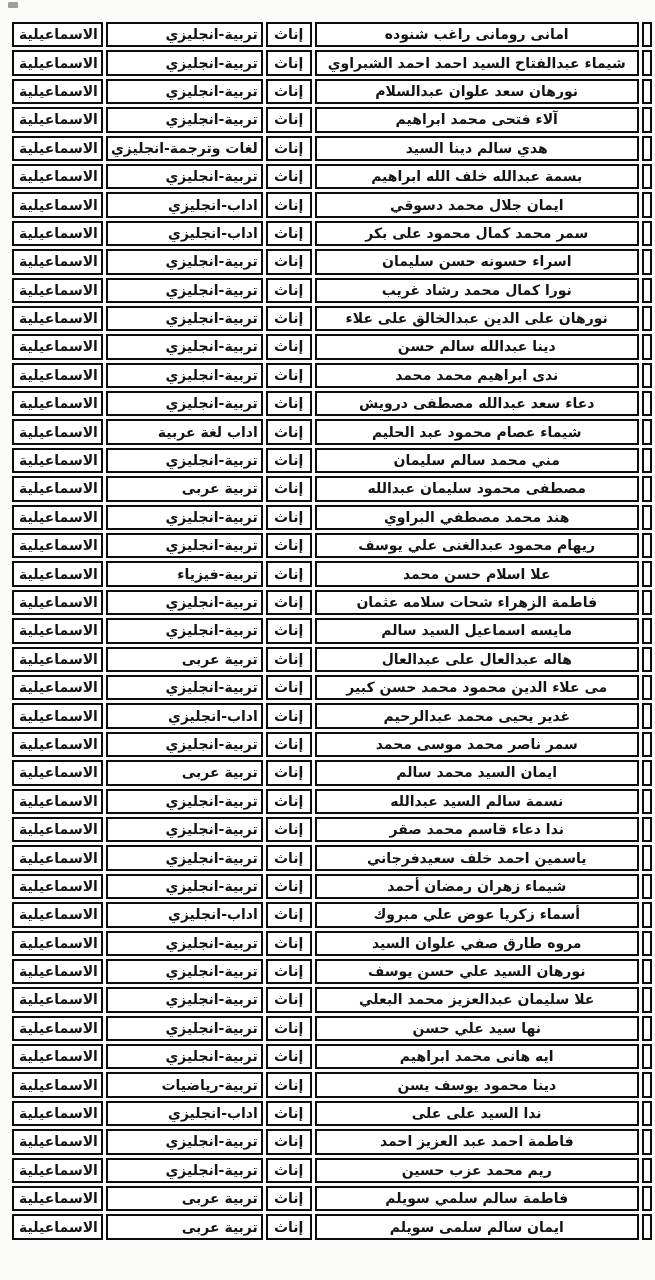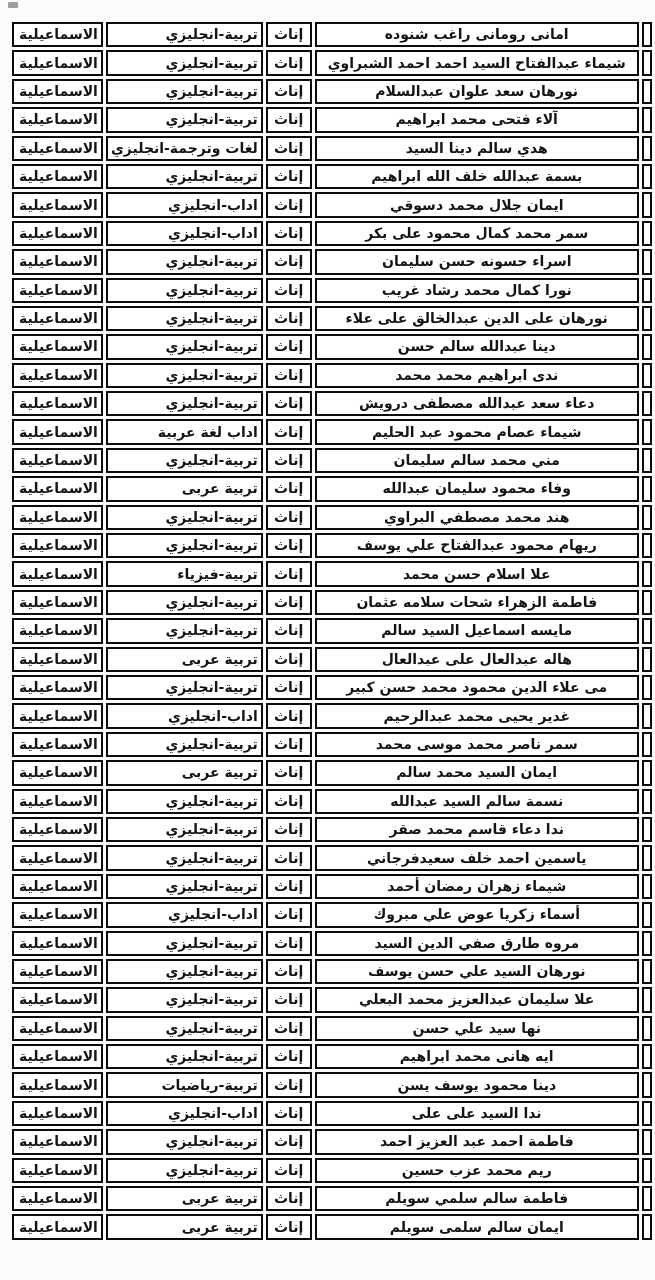--- a/index.html
+++ b/index.html
@@ -171,35 +171,35 @@
           <td class="col-gov">الاسماعيلية</td>
           <td class="col-spec">تربية-انجليزي</td>
           <td class="col-sex">إناث</td>
           <td class="col-name">مني محمد سالم سليمان</td>
           <td class="col-ser"></td>
         </tr>
         <tr>
           <td class="col-gov">الاسماعيلية</td>
           <td class="col-spec">تربية عربى</td>
           <td class="col-sex">إناث</td>
-          <td class="col-name">وفاء محمود سليمان عبدالله</td>
+          <td class="col-name">مصطفى محمود سليمان عبدالله</td>
           <td class="col-ser"></td>
         </tr>
         <tr>
           <td class="col-gov">الاسماعيلية</td>
           <td class="col-spec">تربية-انجليزي</td>
           <td class="col-sex">إناث</td>
           <td class="col-name">هند محمد مصطفي البراوي</td>
           <td class="col-ser"></td>
         </tr>
         <tr>
           <td class="col-gov">الاسماعيلية</td>
           <td class="col-spec">تربية-انجليزي</td>
           <td class="col-sex">إناث</td>
-          <td class="col-name">ريهام محمود عبدالفتاح علي يوسف</td>
+          <td class="col-name">ريهام محمود عبدالغنى علي يوسف</td>
           <td class="col-ser"></td>
         </tr>
         <tr>
           <td class="col-gov">الاسماعيلية</td>
           <td class="col-spec">تربية-فيزياء</td>
           <td class="col-sex">إناث</td>
           <td class="col-name">علا اسلام حسن محمد</td>
           <td class="col-ser"></td>
         </tr>
         <tr>
@@ -283,21 +283,21 @@
           <td class="col-gov">الاسماعيلية</td>
           <td class="col-spec">اداب-انجليزي</td>
           <td class="col-sex">إناث</td>
           <td class="col-name">أسماء زكريا عوض علي مبروك</td>
           <td class="col-ser"></td>
         </tr>
         <tr>
           <td class="col-gov">الاسماعيلية</td>
           <td class="col-spec">تربية-انجليزي</td>
           <td class="col-sex">إناث</td>
-          <td class="col-name">مروه طارق صفي الدين السيد</td>
+          <td class="col-name">مروه طارق صفي علوان السيد</td>
           <td class="col-ser"></td>
         </tr>
         <tr>
           <td class="col-gov">الاسماعيلية</td>
           <td class="col-spec">تربية-انجليزي</td>
           <td class="col-sex">إناث</td>
           <td class="col-name">نورهان السيد علي حسن يوسف</td>
           <td class="col-ser"></td>
         </tr>
         <tr>

